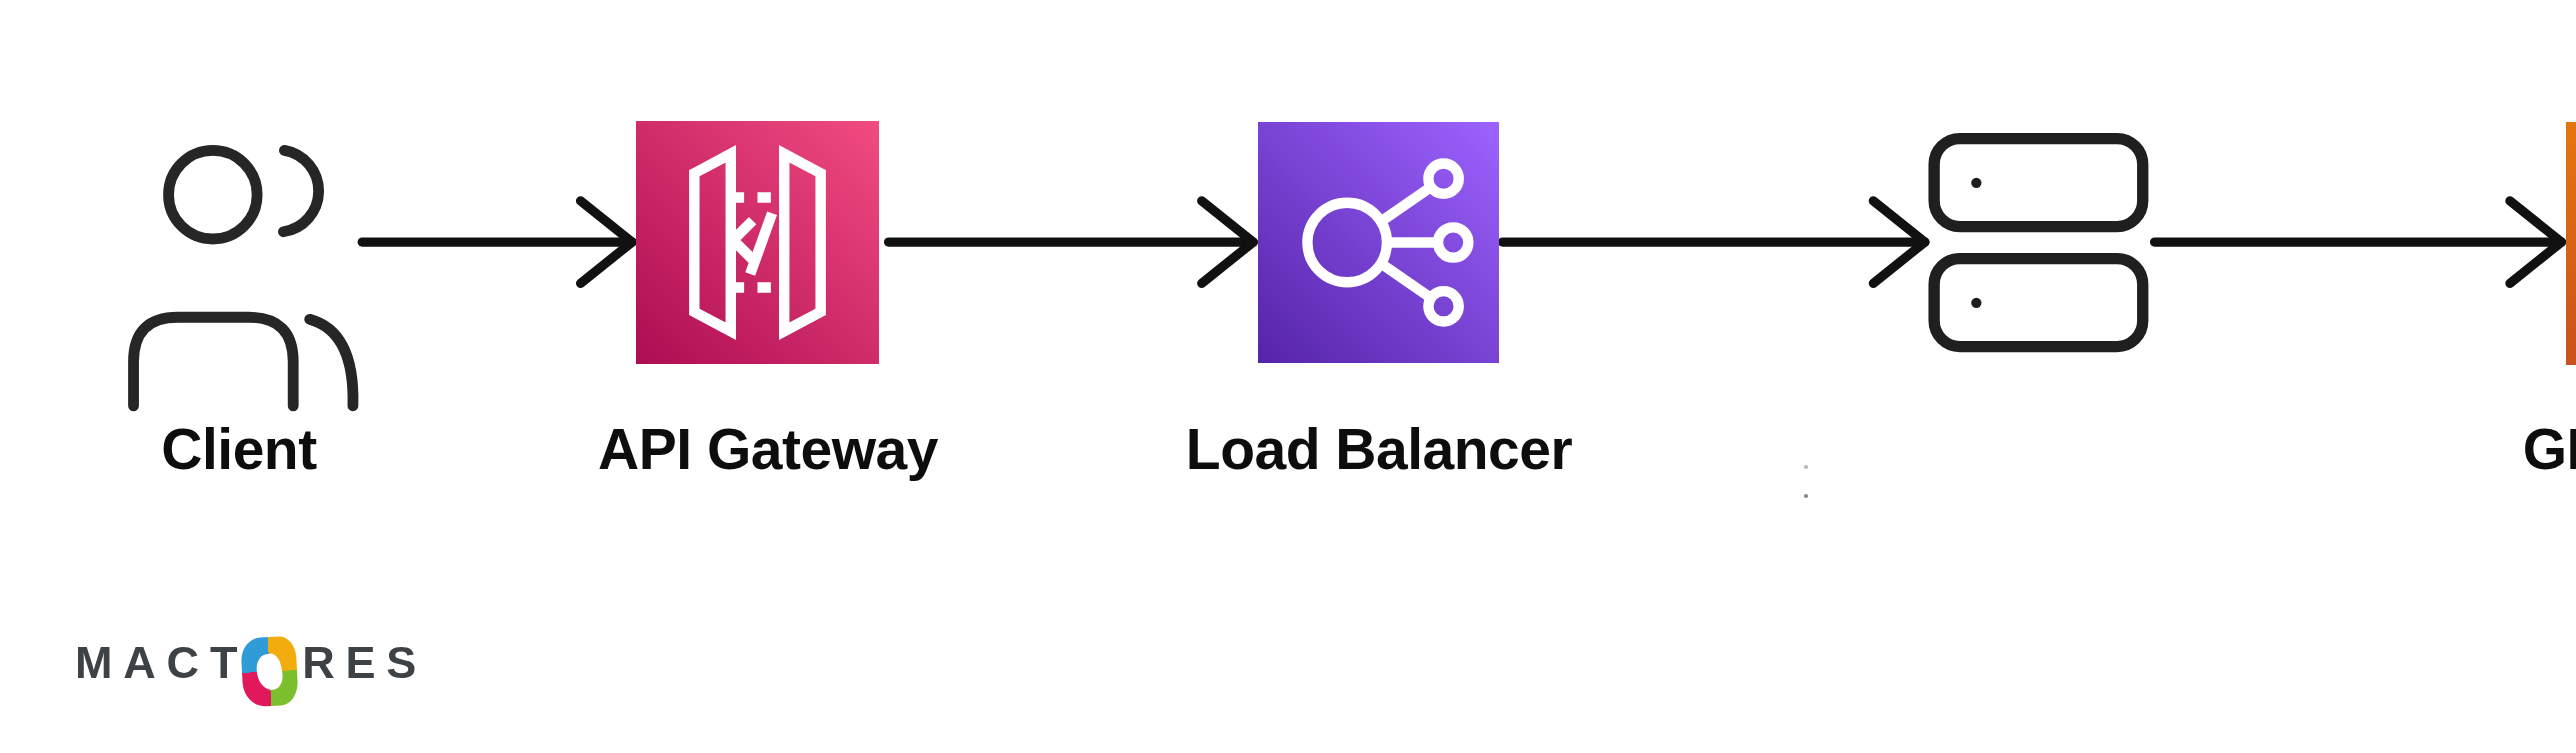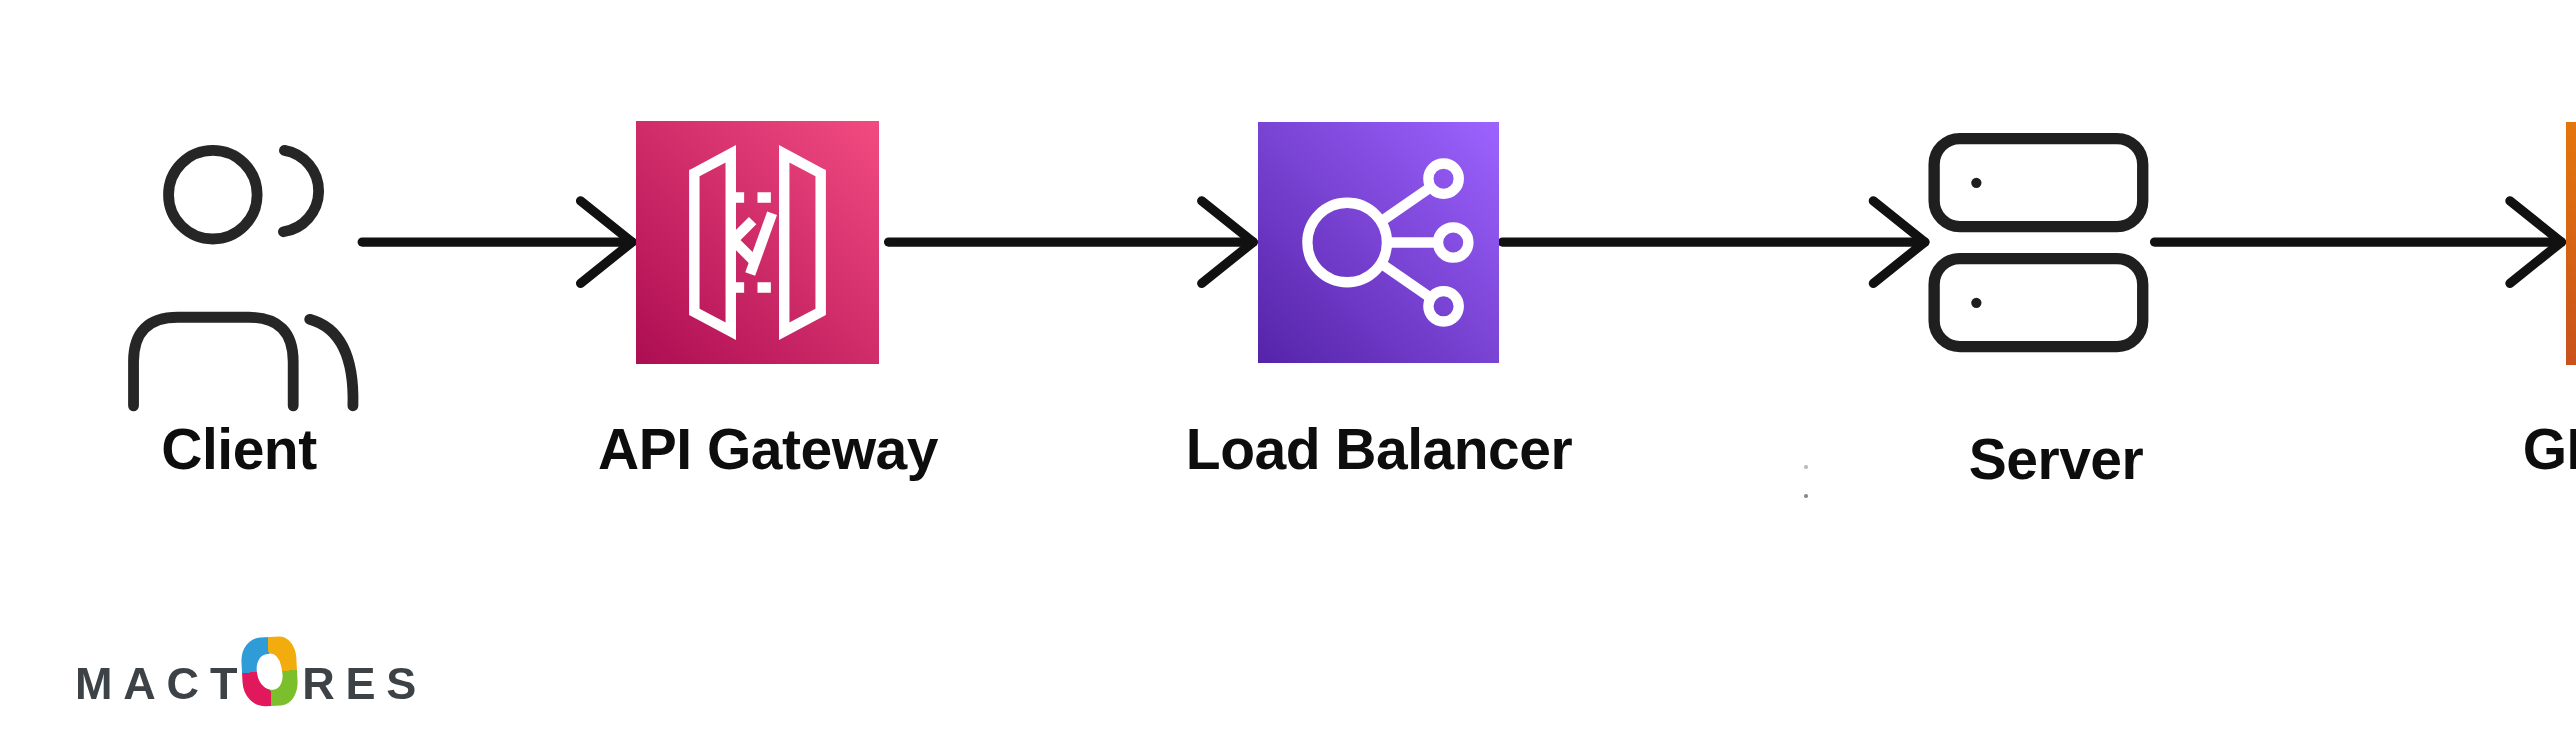--- a/index.html
+++ b/index.html
@@ -23,21 +23,21 @@
   .label-api{left:433px;}            
   .label-lb{left:1044px;}            
   .label-server{left:1721px;line-height:83px;white-space:normal;}  
   .label-gpu{left:2370px;}          
   .label-line{display:block;}
   .stray-mark{
     position:absolute;left:1804px;top:465px;width:3.6px;height:3.6px;border-radius:50%;
     background:rgba(60,60,60,.35);box-shadow:0 29px 0.5px rgba(40,40,40,.55);
   }
   
-  .logo{position:absolute;left:75px;top:637px;height:69px;display:flex;align-items:flex-end;}
+  .logo{position:absolute;left:75px;top:637px;height:69px;display:flex;align-items:flex-start;}
   .logo-text{
     font-size:45px;font-weight:700;color:#3d4247;letter-spacing:10.8px;line-height:1;
     padding-top:3.1px;
   }
   .logo-o{
     position:relative;width:55px;height:69px;margin-left:-6.2px;margin-right:5.2px;
     border-radius:36% 30% 32% 40% / 34% 32% 34% 36%;
     background:conic-gradient(from 0deg at 50% 50%,
       #f2ac0e 0 25%, #7cbf2c 25% 50%, #e2185c 50% 75%, #2f9cd8 75% 100%);
     transform:rotate(-3deg);
@@ -126,21 +126,20 @@
       <path d="M 34 44 L 14.5 44 L 14.5 82.5 L 54 82.5 L 54 77"></path>
       <rect x="31" y="33" width="37" height="38"></rect>
       <path d="M35.5 33V26M41.75 33V26M48 33V26M54.25 33V26M60.5 33V26 M35.5 71V78M41.75 71V78M48 71V78M54.25 71V78M60.5 71V78 M31 38H24M31 44.25H24M31 50.5H24M31 56.75H24M31 63H24 M68 38H75M68 44.25H75M68 50.5H75M68 56.75H75M68 63H75"></path>
     </svg>
   </div>
 
   <div class="label label-client">Client</div>
   <div class="label label-api">API Gateway</div>
   <div class="label label-lb">Load Balancer</div>
   <div class="label label-server">
-    <span class="label-line">Server</span>
   </div>
   <div class="label label-gpu">GPU Instance</div>
 
   <div class="stray-mark"></div>
 
   <div class="logo">
     <span class="logo-text">MACT</span>
     <span class="logo-o">
       <span class="logo-o-hole"></span>
     </span>

